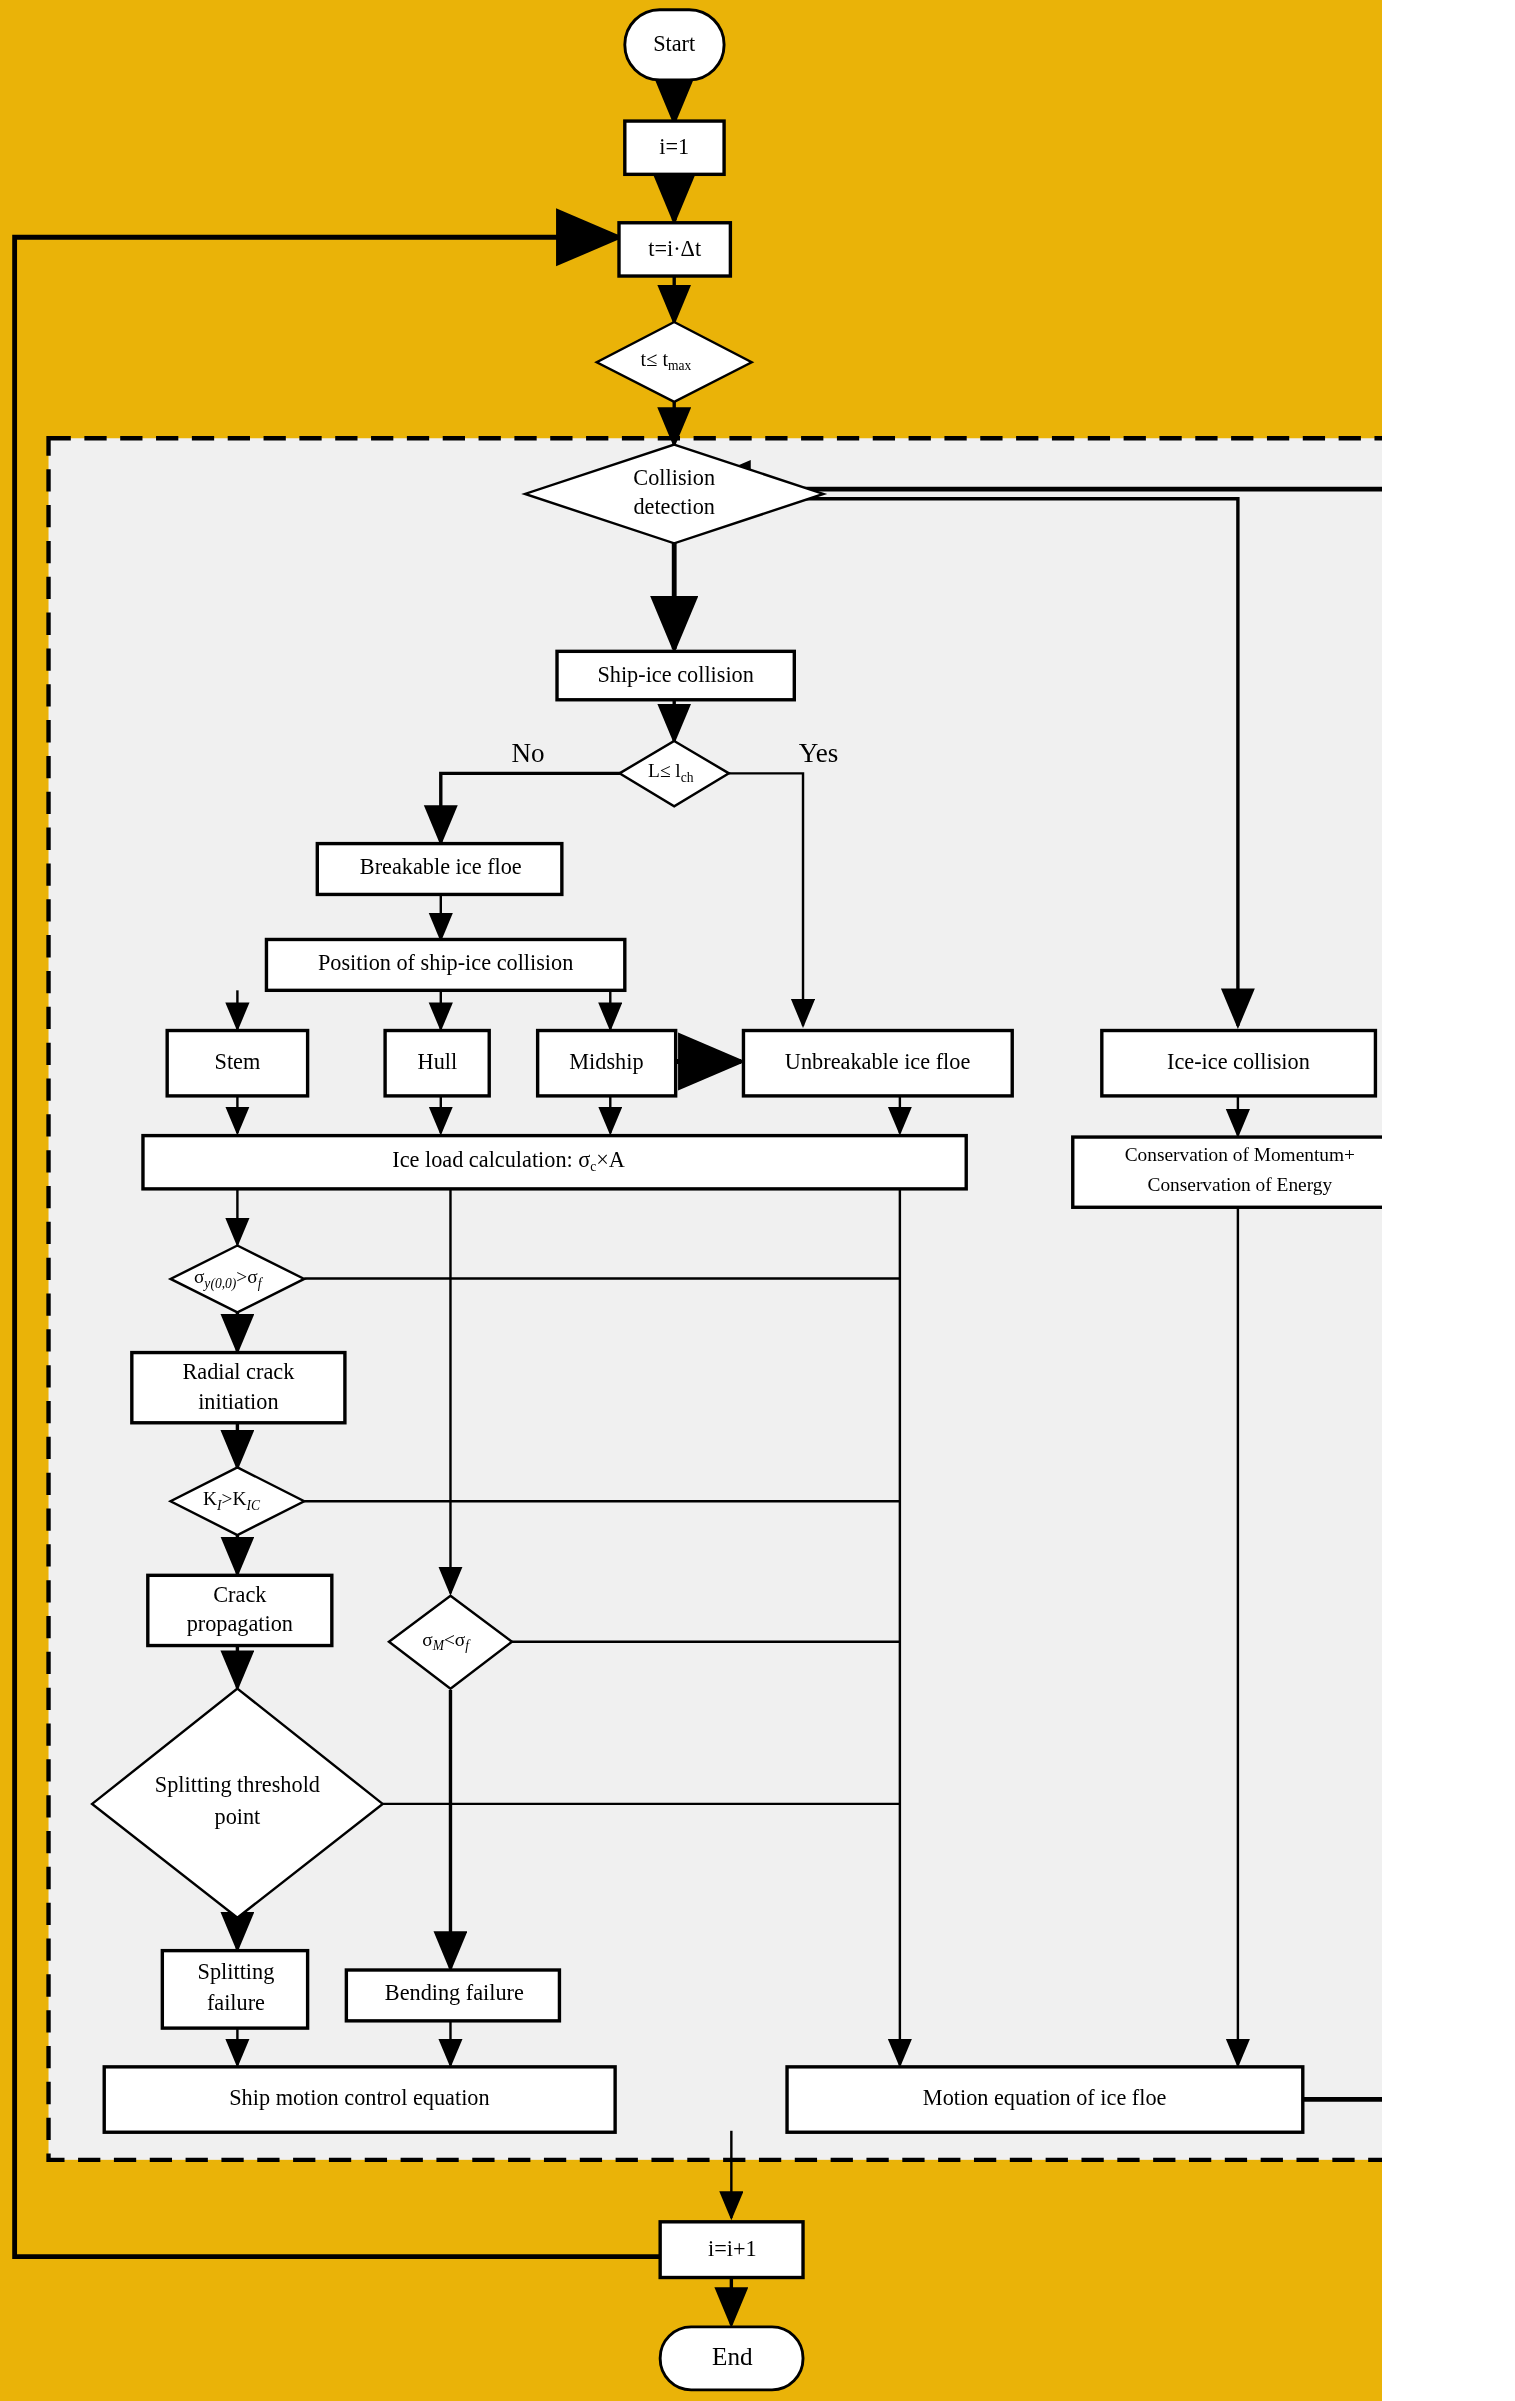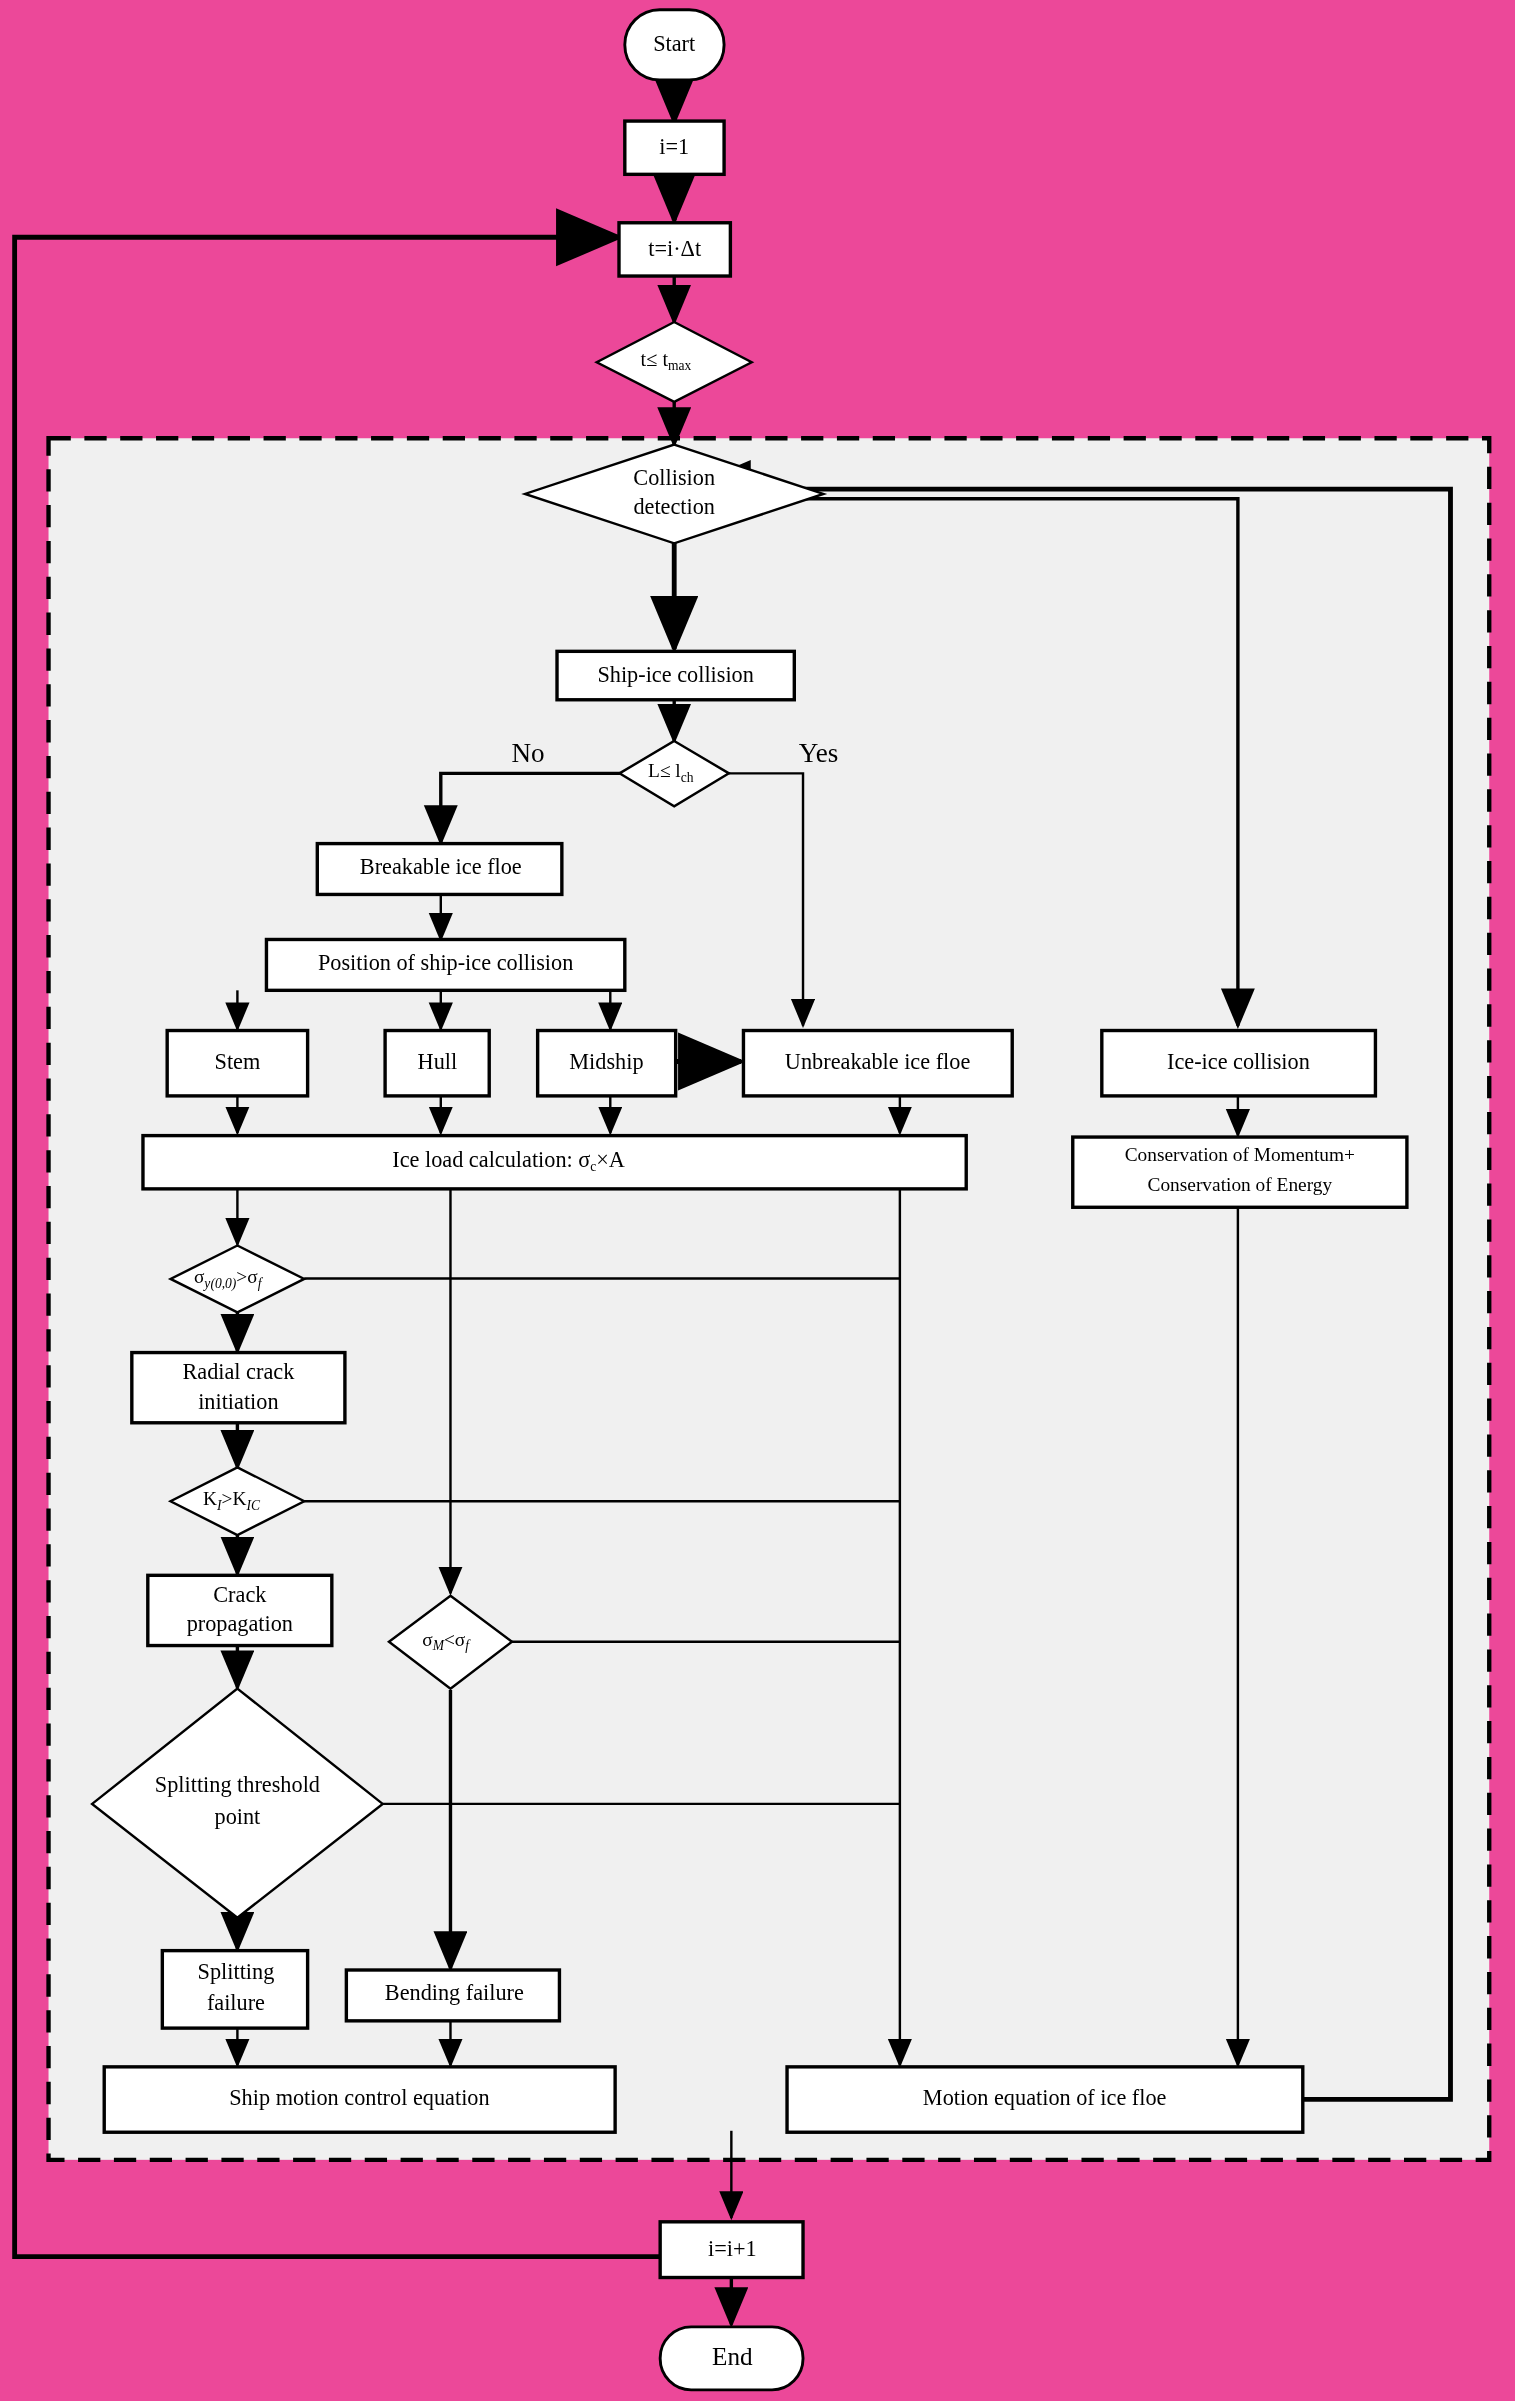--- a/index.html
+++ b/index.html
@@ -1,17 +1,17 @@
 <!DOCTYPE html>
 <html style="font-size:7.7px"><head>
 <meta charset="utf-8">
 <style>
   html,body{margin:0;padding:0;background:#ffffff;}
   body{font-family:"Liberation Serif","DejaVu Serif",serif;}
-  #stage{position:relative;width:1515px;height:2401px;background:#ec4899;overflow:hidden;}
+  #stage{position:relative;width:1382px;height:2401px;background:#eab308;overflow:hidden;}
   svg#flow{position:absolute;left:0;top:0;width:1515px;height:2401px;display:block;}
   .band{fill:#f0f0f0;stroke:none;}
   .dashband{fill:none;stroke:#000000;stroke-width:9;stroke-dasharray:46 28;}
   .ln{stroke:#000000;fill:none;}
   .lnT{stroke-width:10;}
   .lnM{stroke-width:7;}
   .lnN{stroke-width:5;}
   .box{fill:#ffffff;stroke:#000000;stroke-width:7;}
   .dia{fill:#ffffff;stroke:#000000;stroke-width:5;}
   .term{fill:#ffffff;stroke:#000000;stroke-width:6;}

